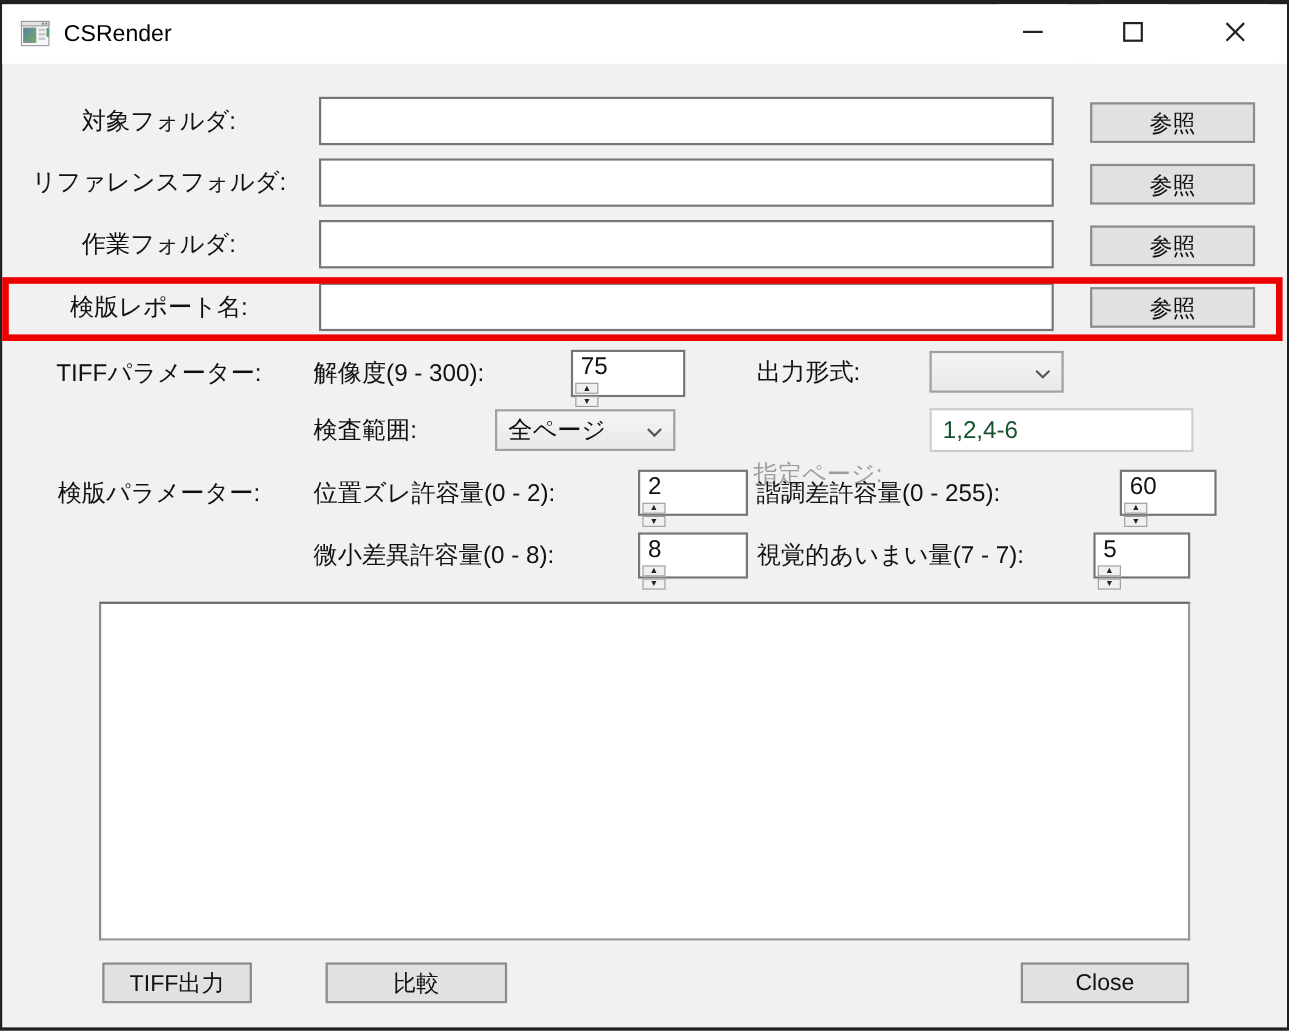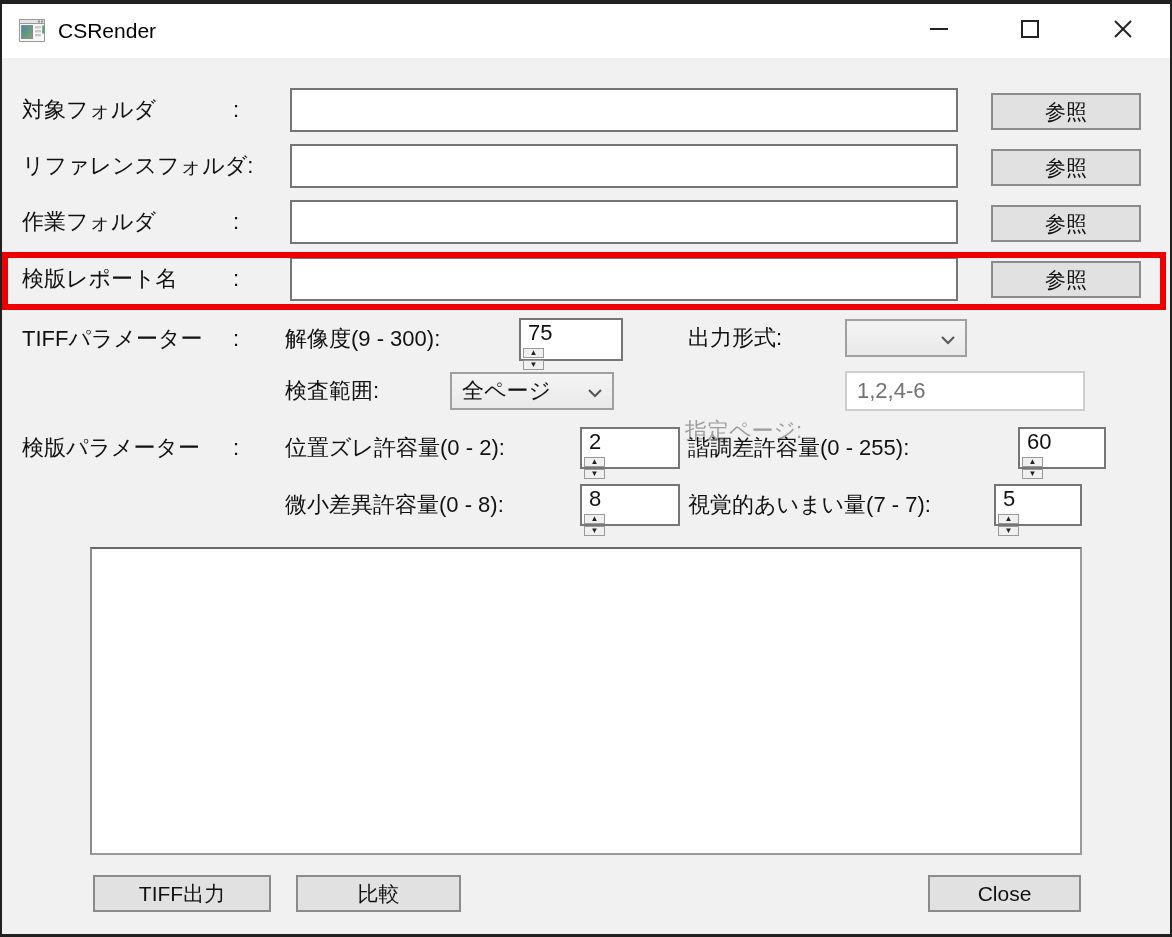--- a/index.html
+++ b/index.html
@@ -30,22 +30,22 @@
     position:absolute; top:0; width:64px; height:54px;
     display:flex; align-items:center; justify-content:center;
     background:#ffffff;
   }
   .cap-min   { left:905px; }
   .cap-max   { left:996px; }
   .cap-close { left:1089px; }
 
   
   .label-row {
-    position:absolute; left:20px; width:217px; height:32px; line-height:32px;
-    display:flex; justify-content:space-between;
+    position:absolute; left:34px; width:217px; height:32px; line-height:32px;
+    display:flex; justify-content:center;
     font-size:22px; color:#111; white-space:nowrap;
   }
   
   .text-input {
     position:absolute; left:288px; width:668px; height:44px;
     border:2px solid #767676; background:#fff;
     font-size:22px; padding:0 10px; font-family:inherit; color:#111;
     outline:none;
   }
   
@@ -94,21 +94,21 @@
     background:linear-gradient(#f4f4f4,#e9e9e9);
     border:2px solid #a0a0a0;
     display:flex; align-items:center; justify-content:space-between;
     font-size:22px; color:#111; padding:0 10px; white-space:nowrap;
   }
   .combo .chev { flex:none; margin-left:8px; }
 
   .page-input {
     position:absolute; left:843px; top:367px; width:240px; height:40px;
     border:2px solid #cdcdcd; background:#fff;
-    font-size:22px; color:#737373; padding:0 10px; font-family:inherit;
+    font-size:22px; color:#14532d; padding:0 10px; font-family:inherit;
     outline:none;
   }
 
   
   .log-area {
     position:absolute; left:88px; top:543px; width:992px; height:308px;
     background:#fff; border:2px solid #9a9a9a;
     border-top-color:#686868; border-left-color:#8a8a8a;
     resize:none; outline:none; font-family:inherit; font-size:18px;
   }
@@ -287,17 +287,17 @@
           <span>▲</span>
         </div>
       <div class="spin-btn">
           <span>▼</span>
         </div>
     </div>
   </div>
 
   <textarea class="log-area" value="" style=""></textarea>
 
-  <button class="push-btn" style="left:91px; top:871px; width:178px">TIFF出力</button>
+  <button class="push-btn" style="left:91px; top:871px; width:136px">TIFF出力</button>
   <button class="push-btn" style="left:294px; top:871px; width:165px">比較</button>
   <button class="push-btn" style="left:926px; top:871px; width:153px">Close</button>
 
 </div>
 
 </body></html>

